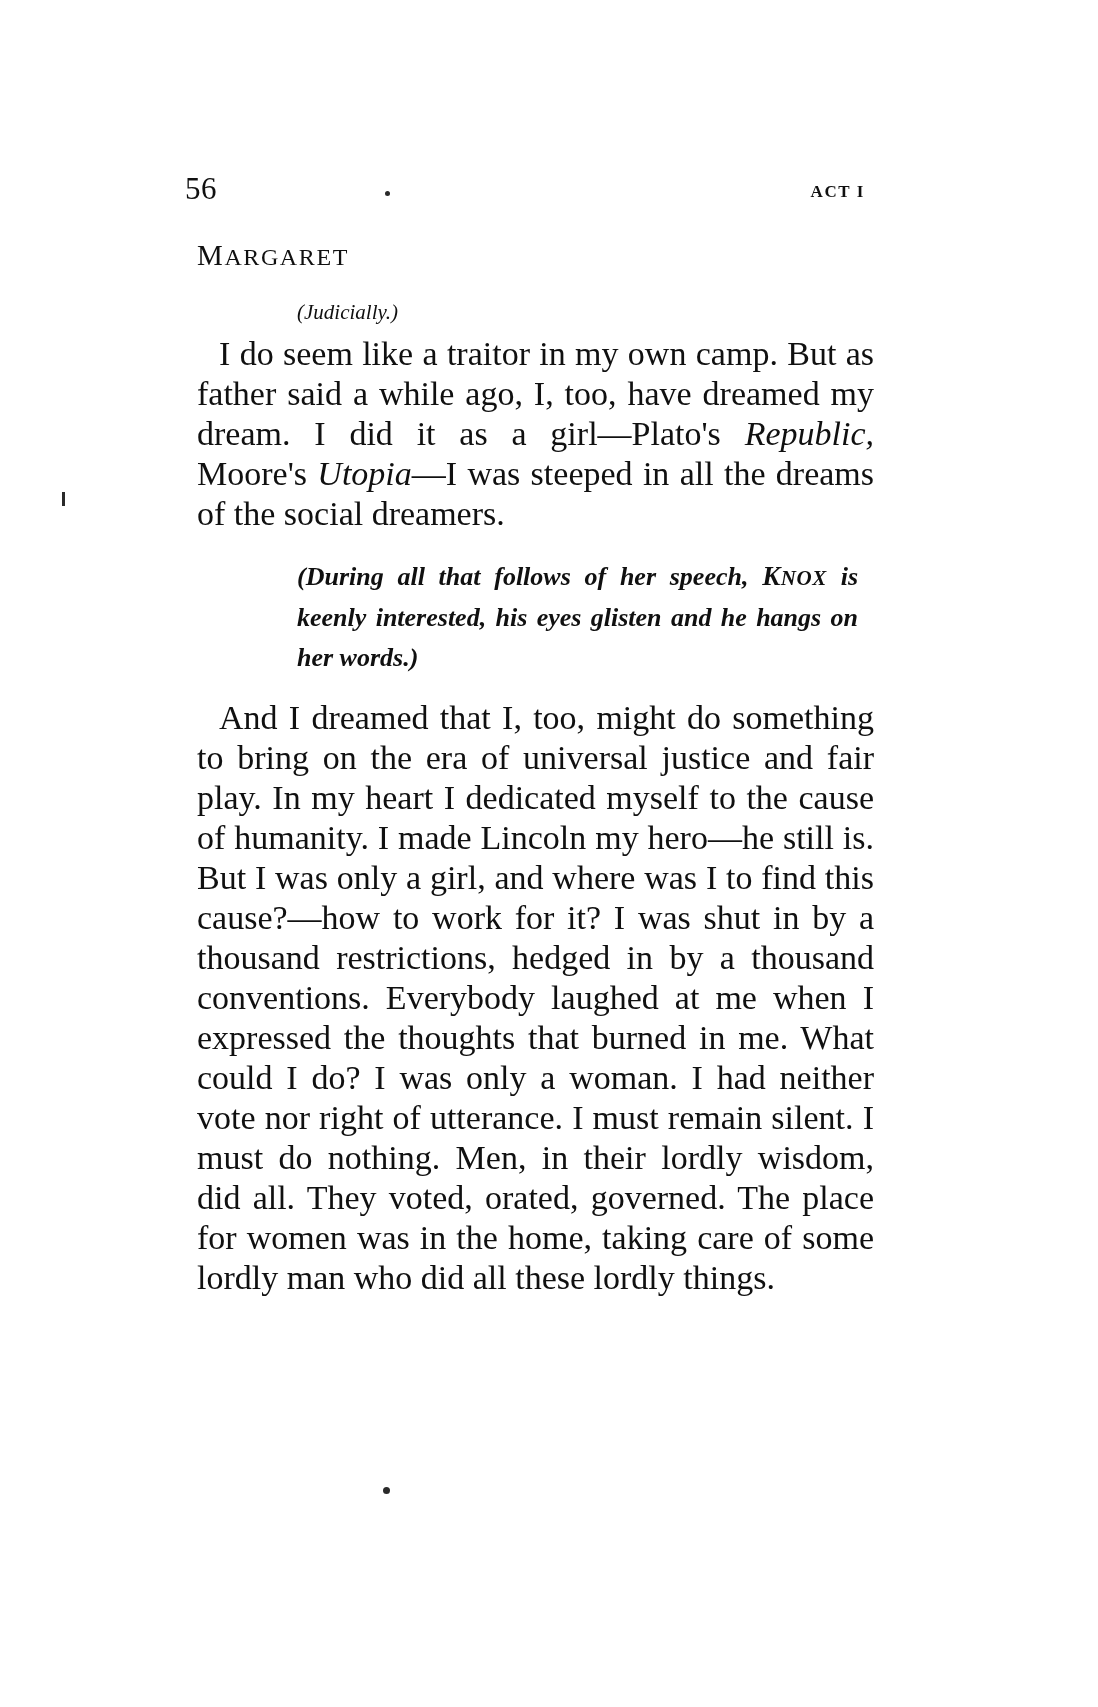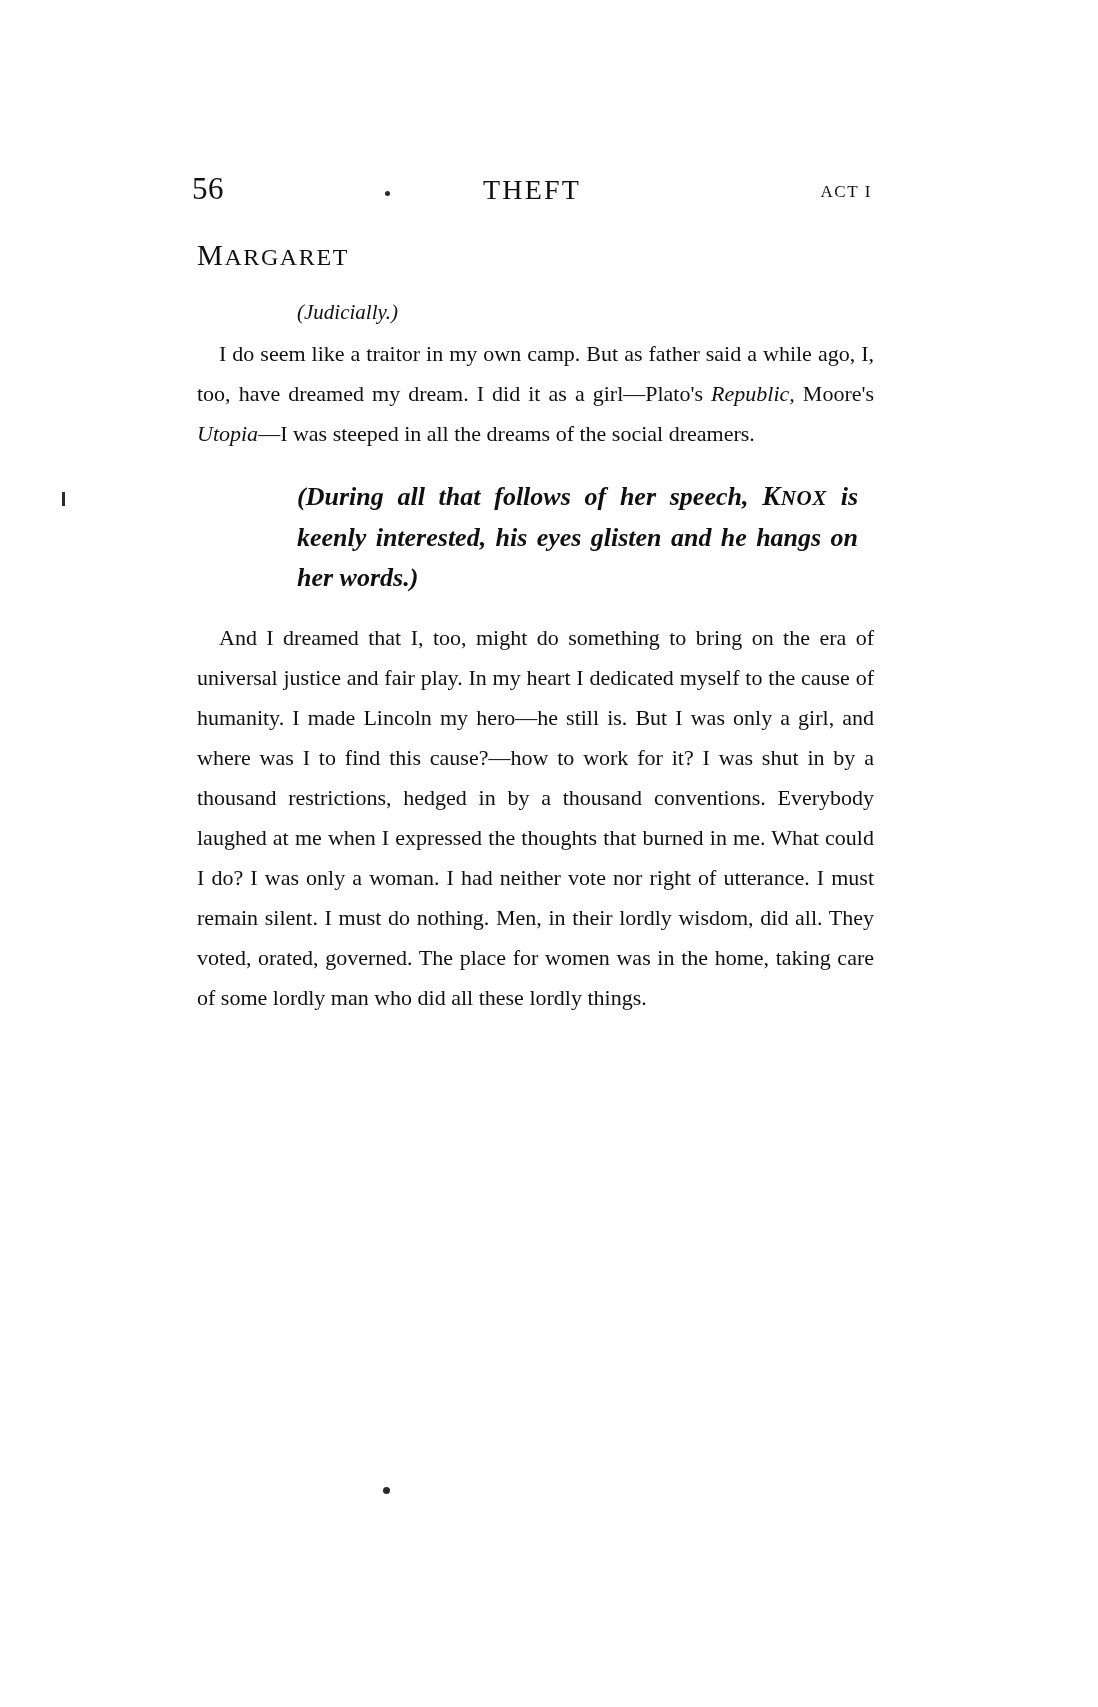--- a/index.html
+++ b/index.html
@@ -18,21 +18,21 @@
   .page {
     position: absolute;
     left: 0; top: 0;
     width: 1098px;
     height: 1707px;
   }
   
   .runhead {
     position: absolute;
     top: 170px;
-    left: 192px;
+    left: 185px;
     width: 680px;
     height: 40px;
   }
   .folio {
     position: absolute;
     left: 0;
     top: 0;
     font-size: 31px;
     letter-spacing: 0.5px;
     line-height: 38px;
@@ -46,21 +46,21 @@
     font-size: 28px;
     letter-spacing: 2.2px;
     line-height: 36px;
   }
   .actlabel {
     position: absolute;
     right: 0;
     top: 10px;
     font-size: 17px;
     letter-spacing: 1.6px;
-    font-weight: normal;
+    font-weight: bold;
     line-height: 24px;
   }
   
   .col {
     position: absolute;
     left: 197px;
     top: 238px;
     width: 677px;
   }
   .speaker {
@@ -75,21 +75,21 @@
   }
   .stagedir-inline {
     margin: 0 0 2px 0;
     font-style: italic;
     font-size: 21px;
     line-height: 40px;
     padding-left: 100px;
   }
   p.body {
     margin: 0;
-    font-size: 22px;
+    font-size: 34px;
     line-height: 40px;
     text-align: justify;
     text-justify: inter-word;
     hyphens: none;
   }
   p.body.first {
     text-indent: 0;
   }
   .indent-run {
     display: inline-block;
@@ -149,21 +149,20 @@
 </head>
 <body>
 
 <div class="page">
 
   <div class="mark-mid"></div>
   <div class="mark-left"></div>
 
   <div class="runhead">
     <div class="folio">56</div>
-    <div class="booktitle">THEFT</div>
     <div class="actlabel">ACT I</div>
   </div>
 
   <div class="col">
 
     <div class="speaker"><span class="cap">M</span><span>ARGARET</span></div>
 
     <p class="stagedir-inline">(Judicially.)</p>
 
     <p class="body first"><span class="indent-run"></span><span>I do seem like a traitor in my own camp.  But as father said a while ago, I, too, have dreamed my dream.   I did it as a girl—Plato's </span><em class="ital">Republic,</em><span> Moore's </span><em class="ital">Utopia</em><span>—I was steeped in all the dreams of the social dreamers.</span></p>

